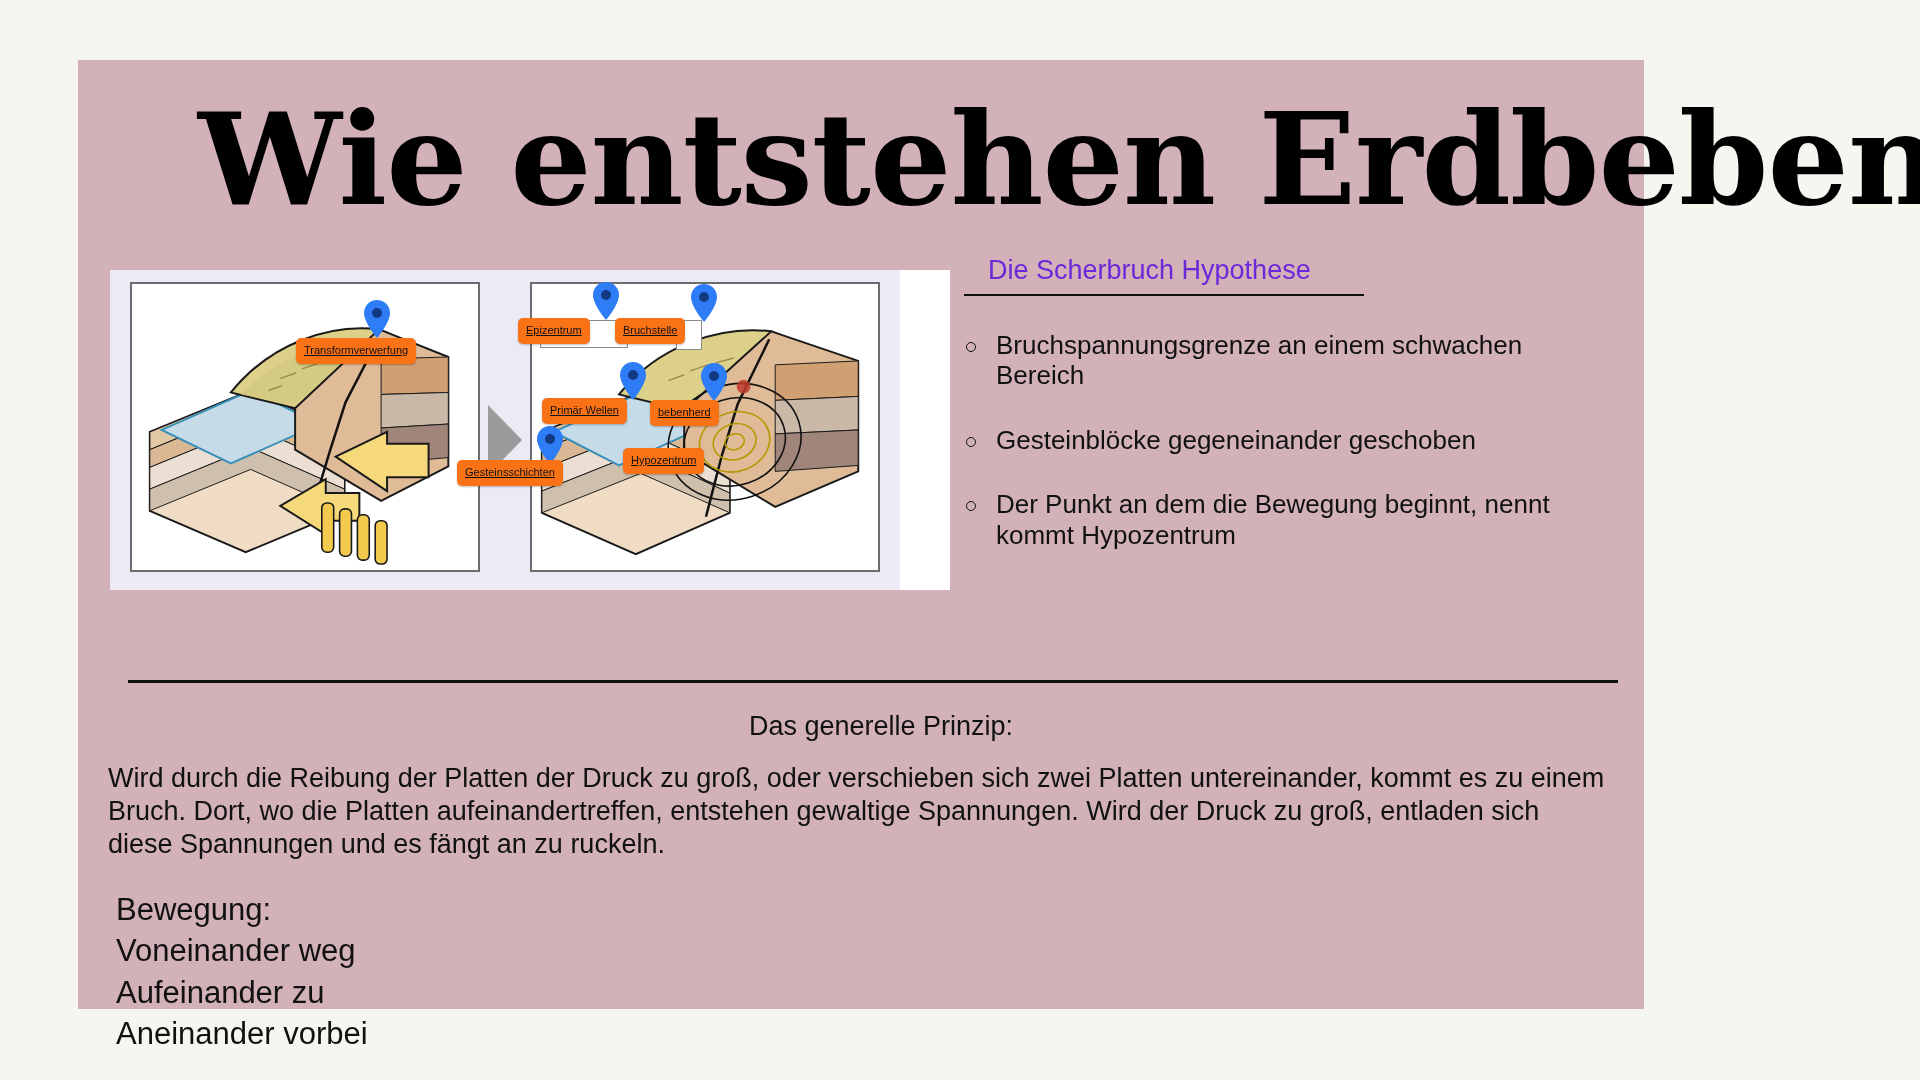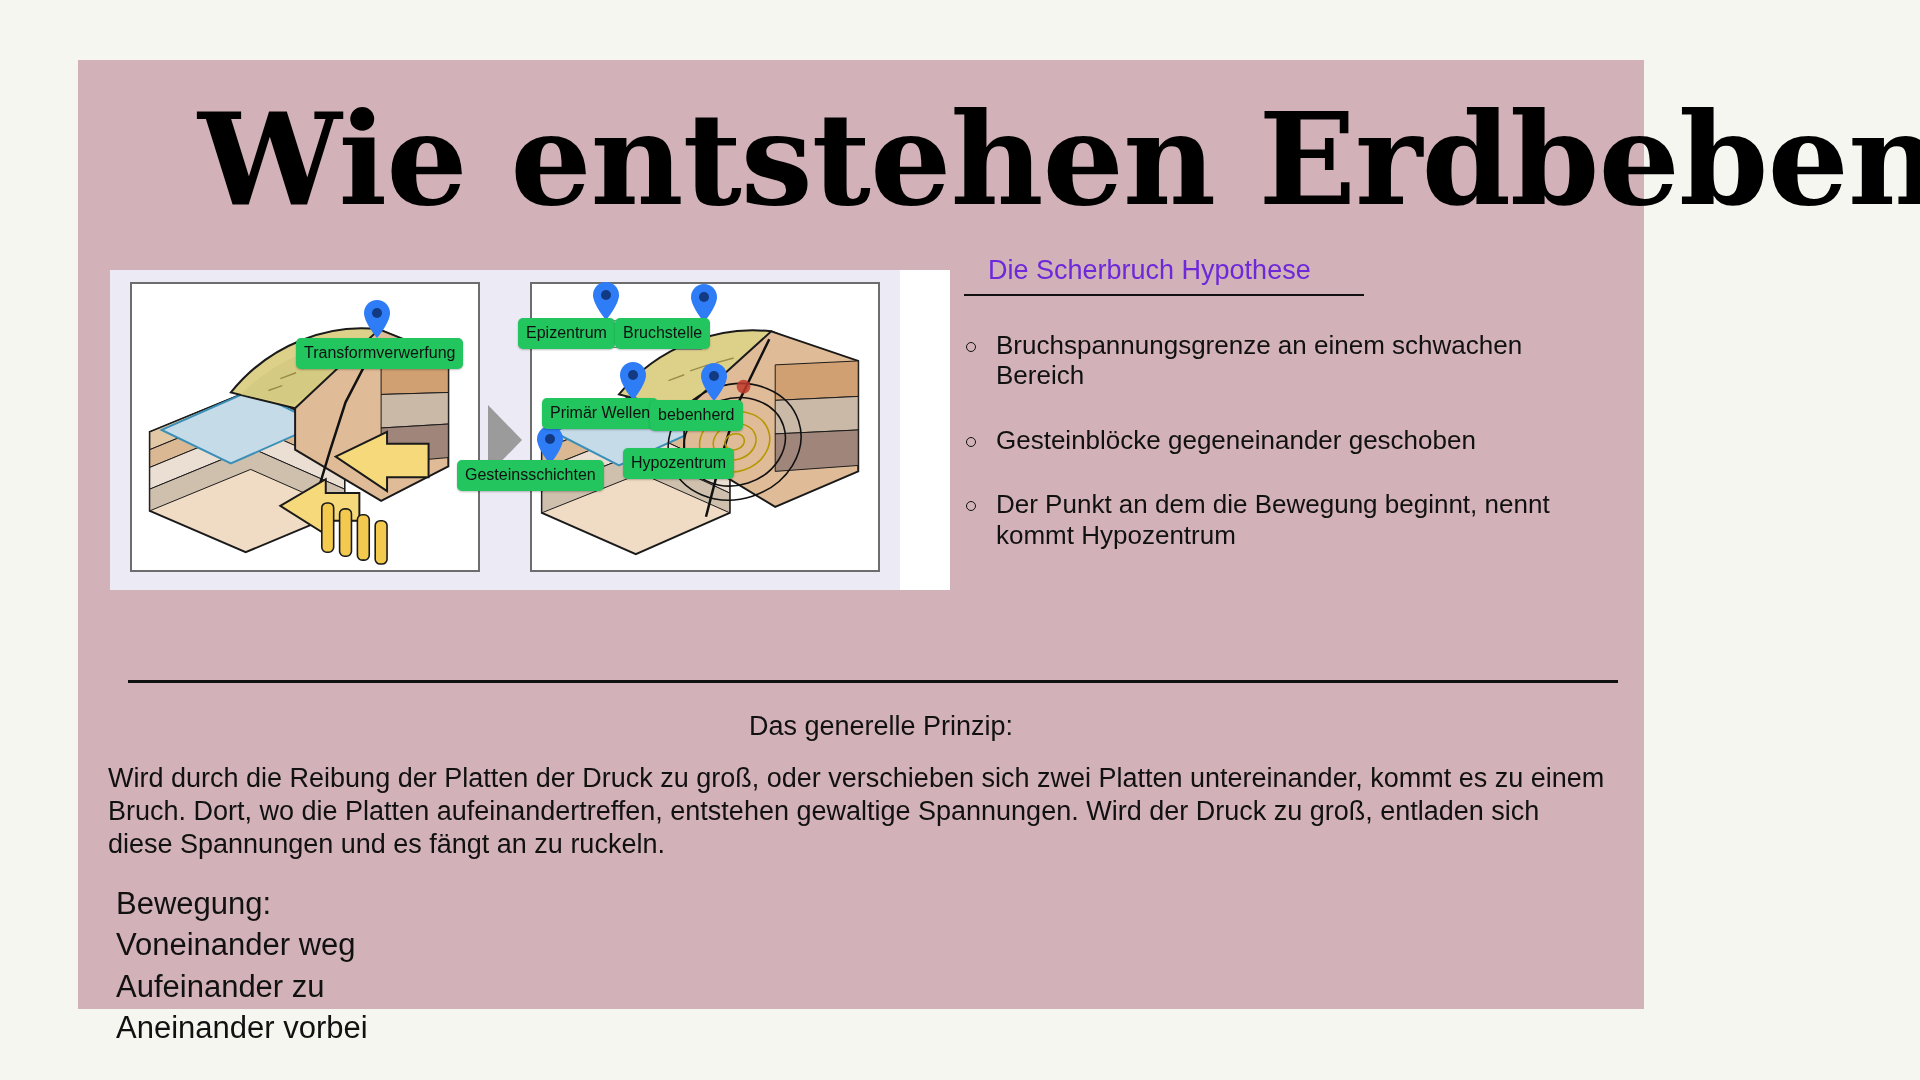--- a/index.html
+++ b/index.html
@@ -59,28 +59,29 @@
     border-bottom:35px solid transparent;
     border-left:34px solid #9b9b9b;
   }
   
   .blocksvg{position:absolute;left:0;top:0;width:100%;height:100%;}
   
   .pin{position:absolute;width:26px;height:38px;}
   
   .glabel{
     position:absolute;
-    background:#22c55e;
+    background:#f97316;
     border-radius:5px;
     color:#111;
-    font-size:16px;
+    font-size:11px;
     line-height:1;
     padding:7px 8px 8px 8px;
     white-space:nowrap;
     box-shadow:0 1px 2px rgba(0,0,0,.25);
+    text-decoration:underline;
   }
   .whitebox{
     position:absolute;
     background:#fff;
     border:1px solid #8a8a8a;
     box-sizing:border-box;
   }
   
   #rightcol{
     position:absolute;
@@ -142,21 +143,21 @@
     padding-top:10px;
     text-align:center;
   }
   #prinzip-para{
     margin-top:20px;
     font-size:27px;
     line-height:1.22;
     max-width:1500px;
   }
   #bewegung{
-    margin-top:22px;
+    margin-top:28px;
     margin-left:8px;
     font-size:31px;
     line-height:1.33;
   }
   .bw-line{display:block;}
 </style>
 </head>
 <body>
 
 <div id="slide">

